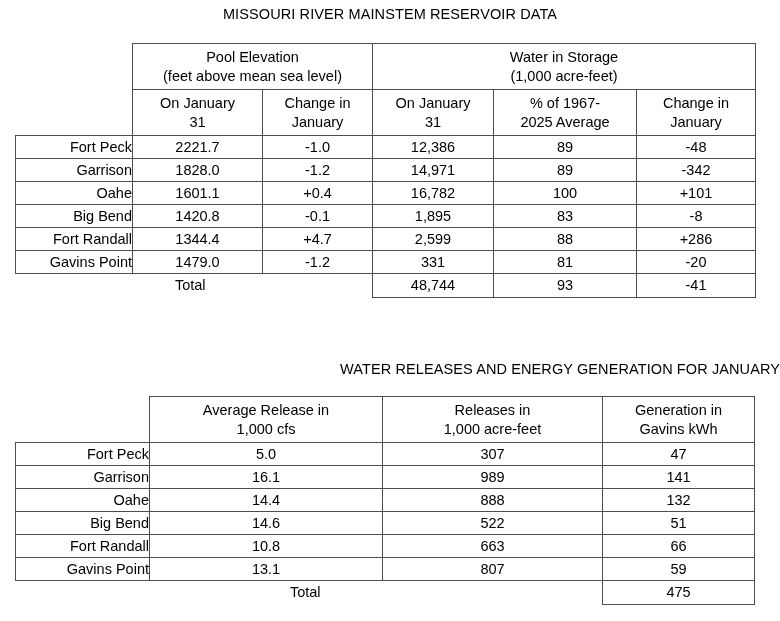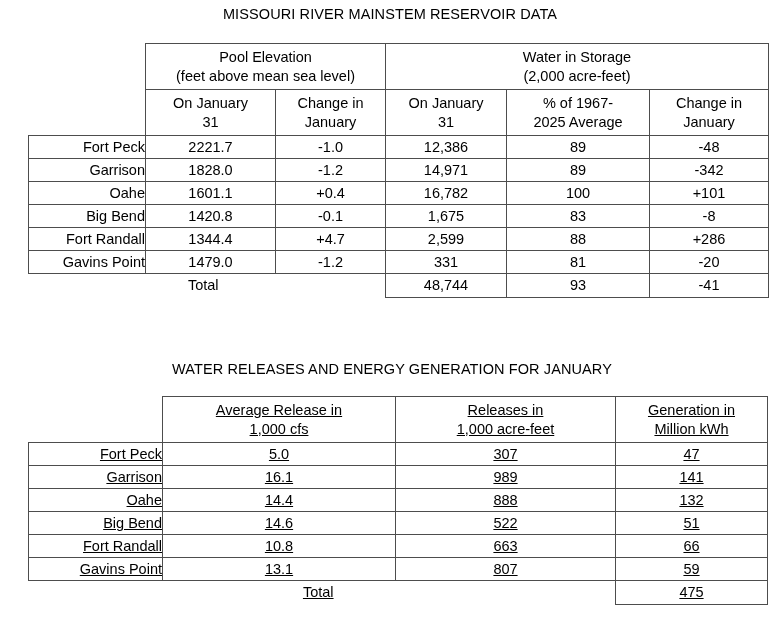--- a/index.html
+++ b/index.html
@@ -17,28 +17,27 @@
   }
 
   .title {
     position: absolute;
     font-size: 14.5px;
     letter-spacing: 0.1px;
     white-space: nowrap;
     color: #000;
   }
   #title-1 { left: 0; top: 6px; width: 780px; text-align: center; }
-  #title-2 { left: 0; top: 361px; width: 780px; text-align: center; padding-left: 4px; box-sizing: border-box; }
+  #title-2 { left: 0; top: 361px; width: 780px; text-align: right; padding-left: 4px; box-sizing: border-box; }
 
   table {
     position: absolute;
     border-collapse: collapse;
     table-layout: fixed;
     font-size: 14.5px;
-    margin-left: 13px;
   }
 
   table td, table th {
     padding: 0;
     margin: 0;
     font-weight: normal;
     text-align: center;
     vertical-align: middle;
     line-height: 1.28;
     color: #000;
@@ -71,21 +70,20 @@
 
   #table-reservoir .hdr-band { height: 46px; }
   #table-reservoir .hdr-sub  { height: 46px; }
   #table-reservoir .datarow  { height: 23px; }
   #table-reservoir .totrow   { height: 24px; }
 
   
   #table-releases {
     left: 15px;
     top: 396px;
-    text-decoration: underline;
   }
   #table-releases .c-label { width: 134px; }
   #table-releases .c-avg   { width: 233px; }
   #table-releases .c-rel   { width: 220px; }
   #table-releases .c-gen   { width: 152px; }
 
   #table-releases .hdr-band { height: 46px; }
   #table-releases .datarow  { height: 23px; }
   #table-releases .totrow   { height: 24px; }
 </style>
@@ -106,21 +104,21 @@
   <tbody>
 
     <tr class="hdr-band">
       <td class="spacer"></td>
       <td class="bx" colspan="2">
         <div>Pool Elevation</div>
         <div>(feet above mean sea level)</div>
       </td>
       <td class="bx" colspan="3">
         <div>Water in Storage</div>
-        <div>(2,000 acre-feet)</div>
+        <div>(1,000 acre-feet)</div>
       </td>
     </tr>
 
     <tr class="hdr-sub">
       <td class="spacer"></td>
       <td class="bx">
         <div>On January</div>
         <div>31</div>
       </td>
       <td class="bx">
@@ -162,21 +160,21 @@
       <td class="bx">1601.1</td>
       <td class="bx">+0.4</td>
       <td class="bx">16,782</td>
       <td class="bx">100</td>
       <td class="bx">+101</td>
     </tr>
     <tr class="datarow">
       <td class="bx rowlabel">Big Bend</td>
       <td class="bx">1420.8</td>
       <td class="bx">-0.1</td>
-      <td class="bx">1,675</td>
+      <td class="bx">1,895</td>
       <td class="bx">83</td>
       <td class="bx">-8</td>
     </tr>
     <tr class="datarow">
       <td class="bx rowlabel">Fort Randall</td>
       <td class="bx">1344.4</td>
       <td class="bx">+4.7</td>
       <td class="bx">2,599</td>
       <td class="bx">88</td>
       <td class="bx">+286</td>
@@ -214,21 +212,21 @@
       <td class="bx">
         <div>Average Release in</div>
         <div>1,000 cfs</div>
       </td>
       <td class="bx">
         <div>Releases in</div>
         <div>1,000 acre-feet</div>
       </td>
       <td class="bx">
         <div>Generation in</div>
-        <div>Million kWh</div>
+        <div>Gavins kWh</div>
       </td>
     </tr>
 
     <tr class="datarow">
       <td class="bx rowlabel">Fort Peck</td>
       <td class="bx">5.0</td>
       <td class="bx">307</td>
       <td class="bx">47</td>
     </tr>
     <tr class="datarow">

